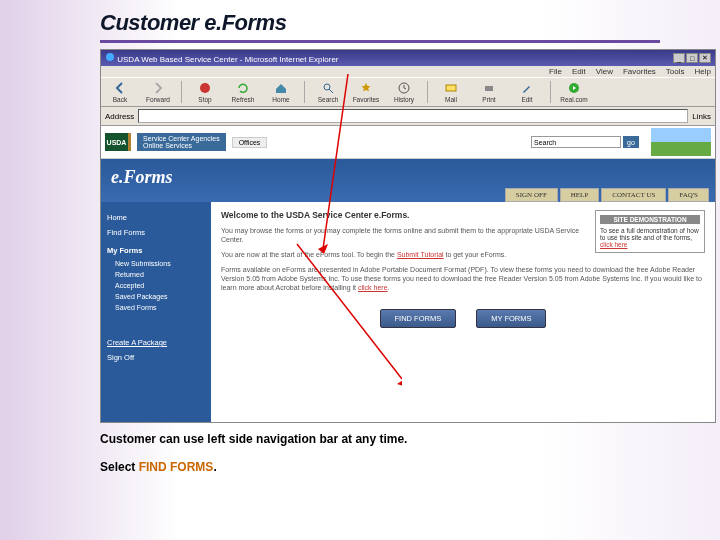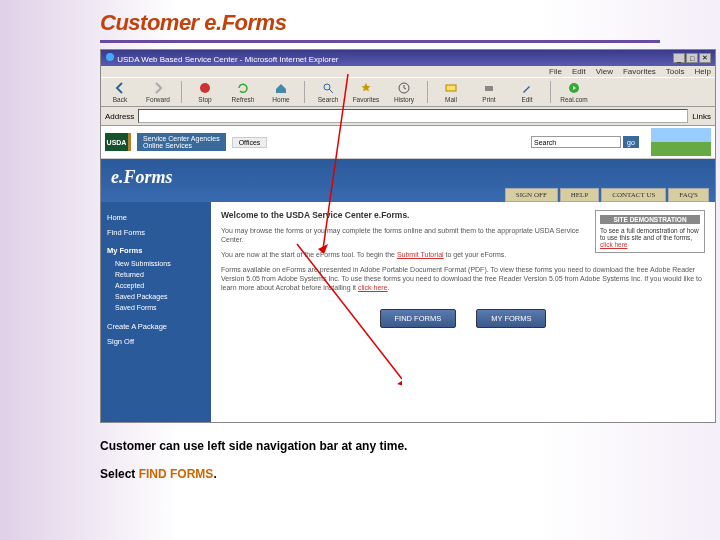--- a/index.html
+++ b/index.html
@@ -8,21 +8,21 @@
     font-family: Verdana, Arial, sans-serif;
     background: linear-gradient(to right, #e0d0e8 0%, #ffffff 25%, #ffffff 75%, #f4eef8 100%);
     font-size: 9px;
     overflow: hidden;
   }
   .slide { padding: 10px 60px 10px 100px; }
   .slide-title {
     font-family: Verdana, sans-serif;
     font-weight: 900;
     font-size: 22px;
-    color: #c2410c;
+    color: #0f172a;
     border-bottom: 3px solid #6a4aa0;
     padding-bottom: 4px;
     margin-bottom: 6px;
     font-style: italic;
     letter-spacing: -0.5px;
   }
   .browser {
     border: 1px solid #888;
     background: #d6d2cc;
     width: 616px;
@@ -82,21 +82,21 @@
   .main h3 { font-size:8.5px; margin-bottom:6px; }
   .main p { margin-bottom:6px; line-height:1.3; color:#555; font-size:7px;}
   .main a { color:#c33; text-decoration:underline; }
   .demo-box { float:right; width:110px; border:1px solid #999; padding:4px; margin:0 0 6px 8px; font-size:6.5px;}
   .demo-box .dh { background:#888; color:#fff; text-align:center; padding:1px; font-weight:bold; margin-bottom:3px;}
   .action-row { clear:both; display:flex; gap:20px; justify-content:center; padding:10px 0;}
   .action-btn { background:linear-gradient(#5a7ab0,#3a5a8a); color:#fff; border:1px solid #334; padding:4px 14px; font-size:7.5px; border-radius:2px; cursor:pointer;}
   .arrow1 { position:absolute; left:218px; top:25px; }
   .arrow2 { position:absolute; left:192px; top:190px; }
   .appwrap { position:relative; }
-  .captions { margin-top:14px; font-size:12px; font-weight:bold; color:#000; line-height:1.5; }
+  .captions { margin-top:7px; font-size:12px; font-weight:bold; color:#000; line-height:1.5; }
   .captions p { margin-bottom:10px; }
   .captions .hl { color:#cc6600; }
 </style>
 </head>
 <body>
 
 <div class="slide">
   <div class="slide-title">Customer e.Forms</div>
 
   <div class="appwrap">
@@ -234,21 +234,21 @@
       <div class="content">
         <div class="sidebar">
           <div class="navitem">Home</div>
           <div class="navitem">Find Forms</div>
           <div class="navhead">My Forms</div>
           <div class="sub">New Submissions</div>
           <div class="sub">Returned</div>
           <div class="sub">Accepted</div>
           <div class="sub">Saved Packages</div>
           <div class="sub">Saved Forms</div>
-          <div class="navitem" style="margin-top:6px;">Create A Package</div>
+          <div class="navitem" style="margin-top:22px;text-decoration:underline;">Create A Package</div>
           <div class="navitem">Sign Off</div>
         </div>
         <div class="main">
           <div class="demo-box">
             <div class="dh">SITE DEMONSTRATION</div>
             <span>To see a full demonstration of how to use this site and of the forms,</span>
             <a>click here</a>
           </div>
           <h3>Welcome to the USDA Service Center e.Forms.</h3>
           <p>You may browse the forms or you may complete the forms online and submit them to the appropriate USDA Service Center.</p>

